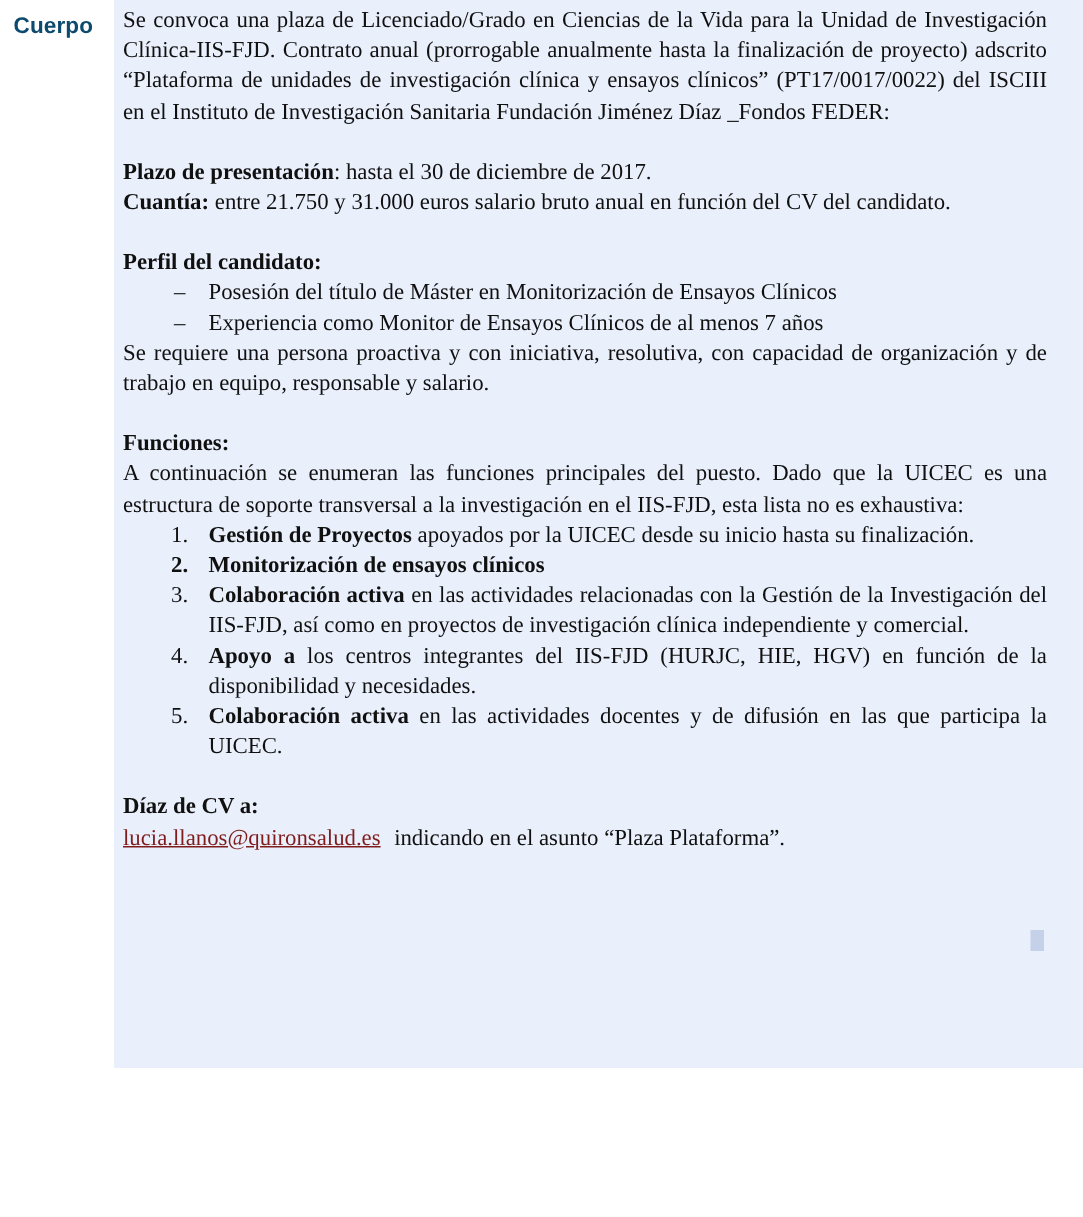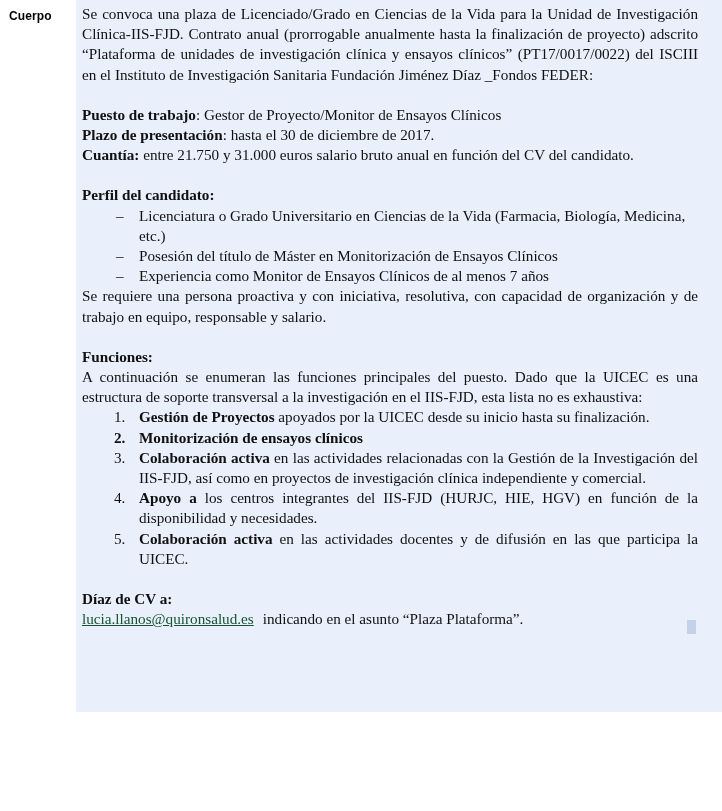--- a/index.html
+++ b/index.html
@@ -26,23 +26,23 @@
   .field-label-col {
     width: 76px;
     flex: 0 0 76px;
     background: #ffffff;
     padding-top: 9px;
     box-sizing: border-box;
   }
 
   .field-label {
     font-family: "Liberation Sans", sans-serif;
-    font-size: 12px;
+    font-size: 15px;
     font-weight: bold;
-    color: #000000;
+    color: #0c4a6e;
     padding-left: 9px;
     letter-spacing: 0.1px;
     white-space: nowrap;
   }
 
   .body-panel {
     flex: 1 1 auto;
     align-self: stretch;
     background: #e9effb;
     box-sizing: border-box;
@@ -120,21 +120,21 @@
     font-weight: normal;
   }
   .num-list > li.bold-marker::before {
     font-weight: bold;
   }
   .num-list > li:last-child {
     text-align: justify;
   }
 
   .mail-link {
-    color: #14532d;
+    color: #7f1d1d;
     text-decoration: underline;
   }
 
   .after-link {
     padding-left: 9px;
   }
 
   
   .caret-mark {
     position: absolute;
@@ -156,32 +156,30 @@
     <div class="field-label">Cuerpo</div>
   </div>
 
   <div class="body-panel">
     <div class="doc">
 
       <p class="p-just">Se convoca una plaza de Licenciado/Grado en Ciencias de la Vida para la Unidad de Investigación Clínica-IIS-FJD. Contrato anual (prorrogable anualmente hasta la finalización de proyecto) adscrito “Plataforma de unidades de investigación clínica y ensayos clínicos” (PT17/0017/0022) del ISCIII en el Instituto de Investigación Sanitaria Fundación Jiménez Díaz _Fondos FEDER:</p>
 
       <div class="spacer"></div>
 
-      <p class="p-left"><span class="b">Puesto de trabajo</span><span>: Gestor de Proyecto/Monitor de Ensayos Clínicos</span></p>
 
       <p class="p-left"><span class="b">Plazo de presentación</span><span>: hasta el 30 de diciembre de 2017.</span></p>
 
       <p class="p-just"><span class="b">Cuantía:</span><span> entre 21.750 y 31.000 euros salario bruto anual en función del CV del candidato.</span></p>
 
       <div class="spacer"></div>
 
       <p class="p-left b">Perfil del candidato:</p>
 
       <ul class="dash-list">
-        <li>Licenciatura o Grado Universitario en Ciencias de la Vida (Farmacia, Biología, Medicina, etc.)</li>
         <li>Posesión del título de Máster en Monitorización de Ensayos Clínicos</li>
         <li>Experiencia como Monitor de Ensayos Clínicos de al menos 7 años</li>
       </ul>
 
       <p class="p-just">Se requiere una persona proactiva y con iniciativa, resolutiva, con capacidad de organización y de trabajo en equipo, responsable y salario.</p>
 
       <div class="spacer"></div>
 
       <p class="p-left b">Funciones:</p>
 

